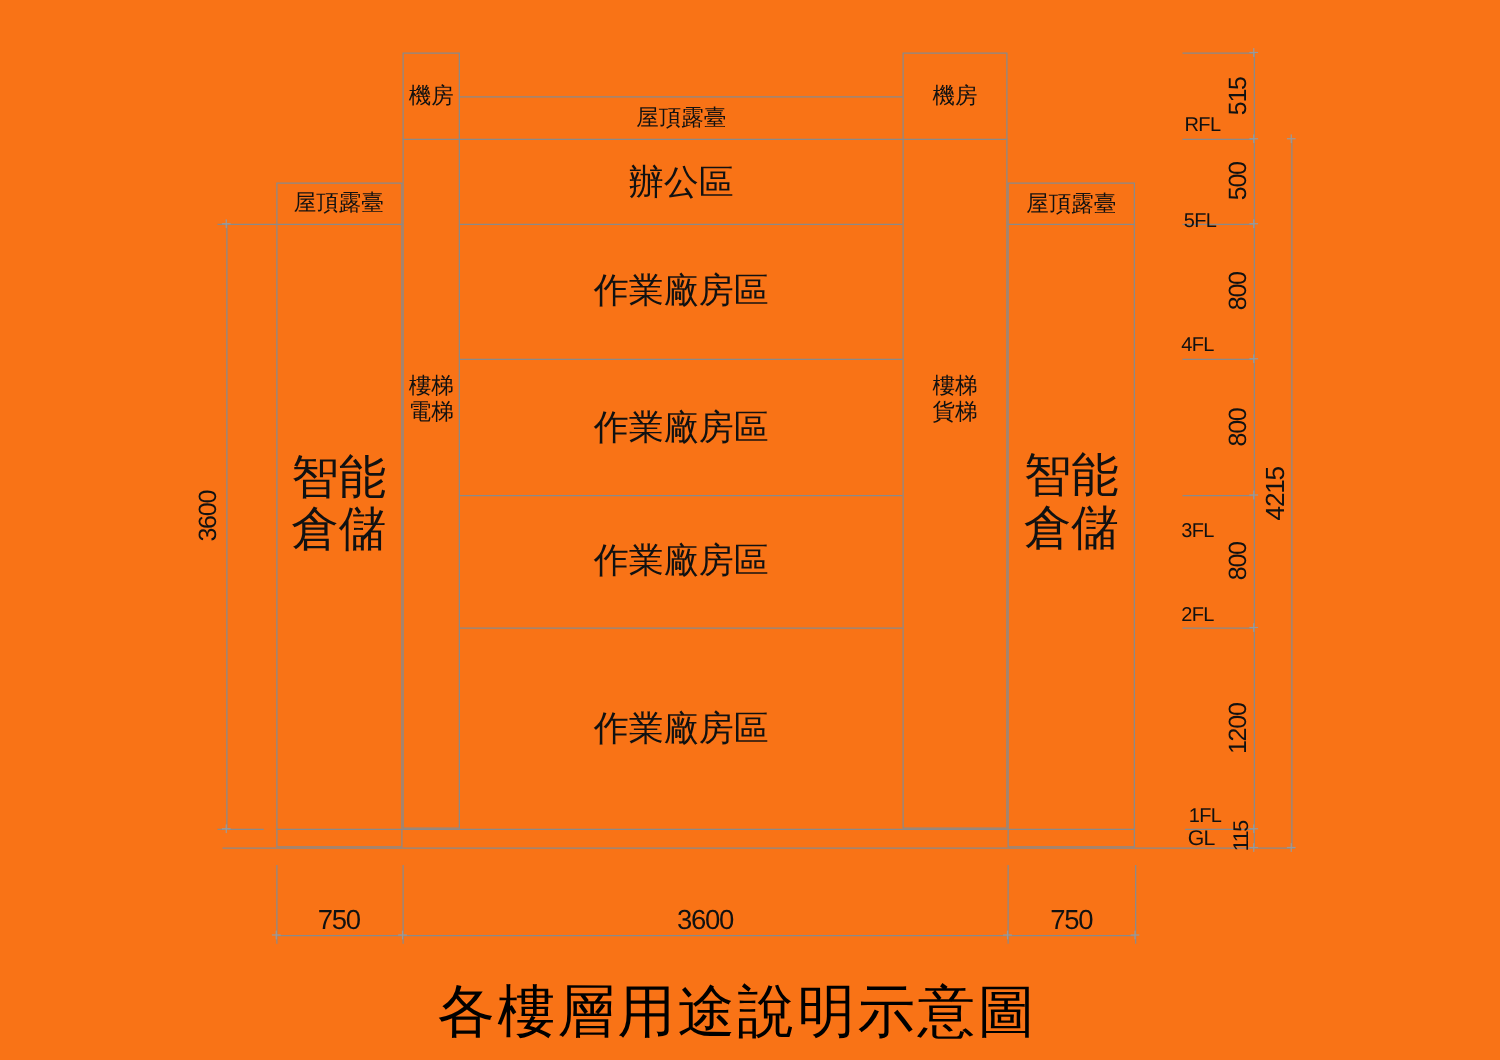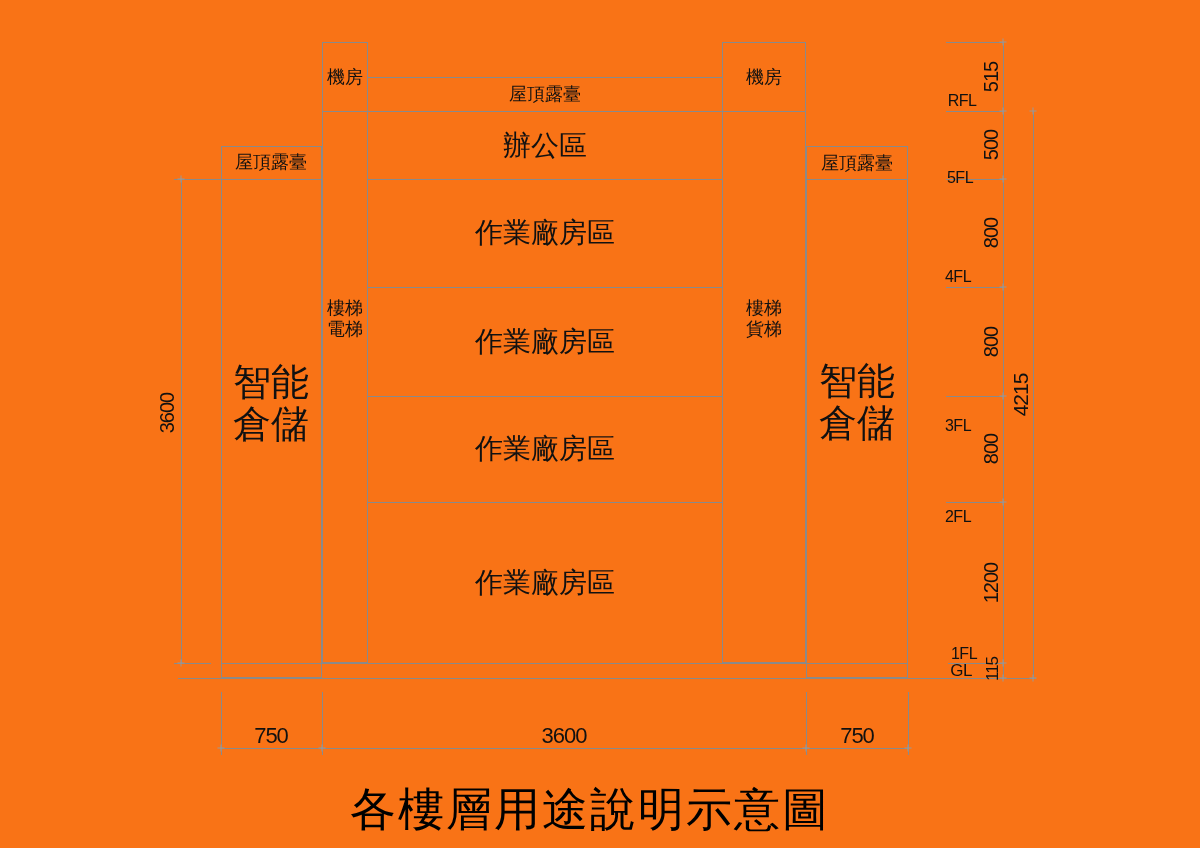--- a/index.html
+++ b/index.html
@@ -105,21 +105,21 @@
     <div class="tick" style="left:1003px;top:502px;"></div>
     <div class="tick" style="left:1003px;top:663px;"></div>
     <div class="tick" style="left:1003px;top:678px;"></div>
     <div class="tick" style="left:1033px;top:111px;"></div>
     <div class="tick" style="left:1033px;top:678px;"></div>
 
     <div class="lbl fl" style="left:962px;top:101px;">RFL</div>
     <div class="lbl fl" style="left:960px;top:178px;">5FL</div>
     <div class="lbl fl" style="left:958px;top:277px;">4FL</div>
     <div class="lbl fl" style="left:958px;top:386px;margin-top:40px;">3FL</div>
-    <div class="lbl fl" style="left:958px;top:493px;margin-top:24px;">2FL</div>
+    <div class="lbl fl" style="left:958px;top:493px;">2FL</div>
     <div class="lbl fl" style="left:964px;top:654px;">1FL</div>
     <div class="lbl fl-sm" style="left:961px;top:671px;">GL</div>
 
     <div class="lbl num rot" style="left:991px;top:77px;">515</div>
     <div class="lbl num rot" style="left:991px;top:145px;">500</div>
     <div class="lbl num rot" style="left:991px;top:233px;">800</div>
     <div class="lbl num rot" style="left:991px;top:342px;">800</div>
     <div class="lbl num rot" style="left:991px;top:449px;">800</div>
     <div class="lbl num rot" style="left:991px;top:583px;">1200</div>
     <div class="lbl num-sm rot" style="left:993px;top:669px;">115</div>

